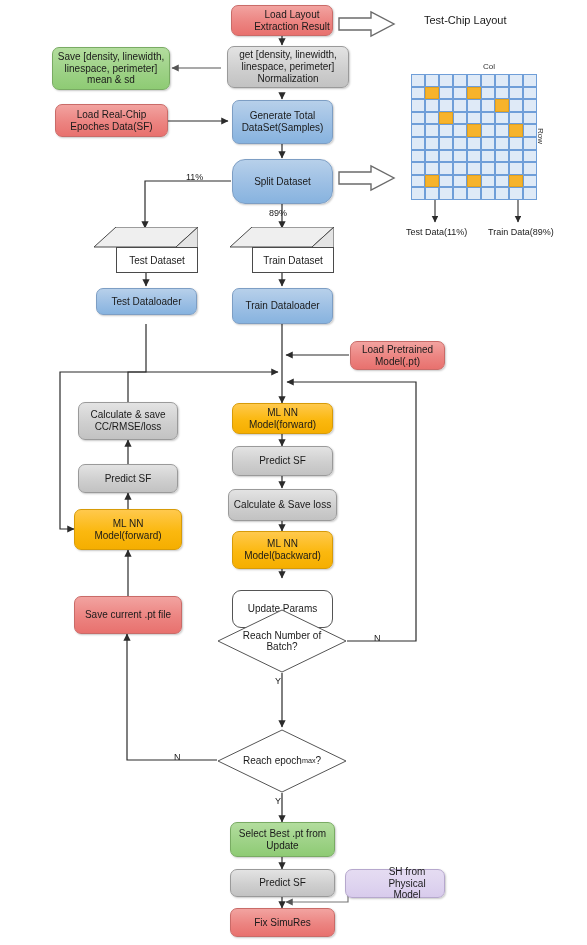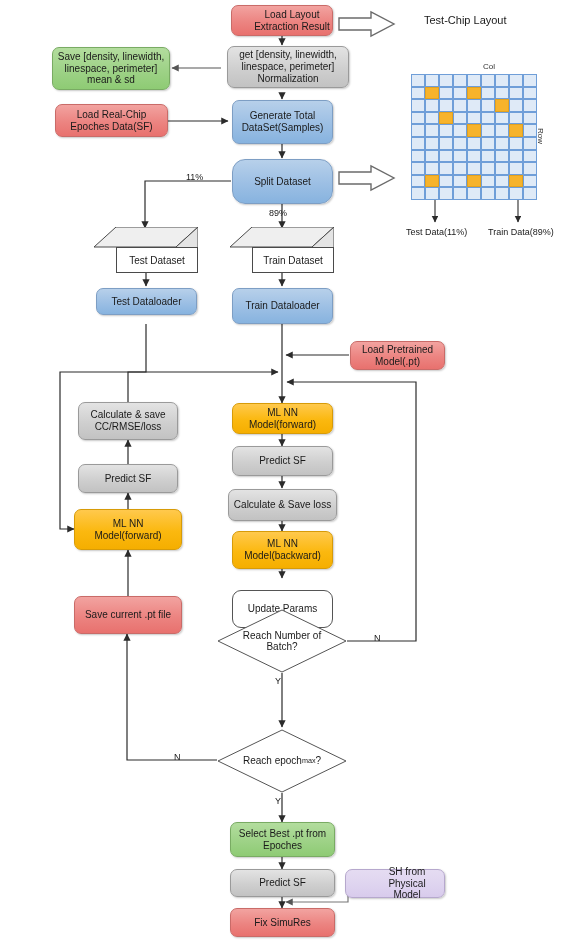--- a/index.html
+++ b/index.html
@@ -238,21 +238,21 @@
     </svg>
     <div class="dlabel">
       <span>Reach epoch</span>
         <sub>max</sub>
         <span>?</span>
     </div>
   </div>
 
   <div class="node rnd green f10" style="left:230px;top:822px;width:105px;height:35px;">
     <span style="white-space:pre-line;">Select Best .pt from
-Epoches</span>
+Update</span>
   </div>
 
   <div class="node rnd grey f10" style="left:230px;top:869px;width:105px;height:28px;">
     <span>Predict SF</span>
   </div>
 
   <div class="node rnd purple f10" style="left:345px;top:869px;width:100px;height:29px;">
     <span style="white-space:pre-line;">SH from Physical
 Model</span>
   </div>

